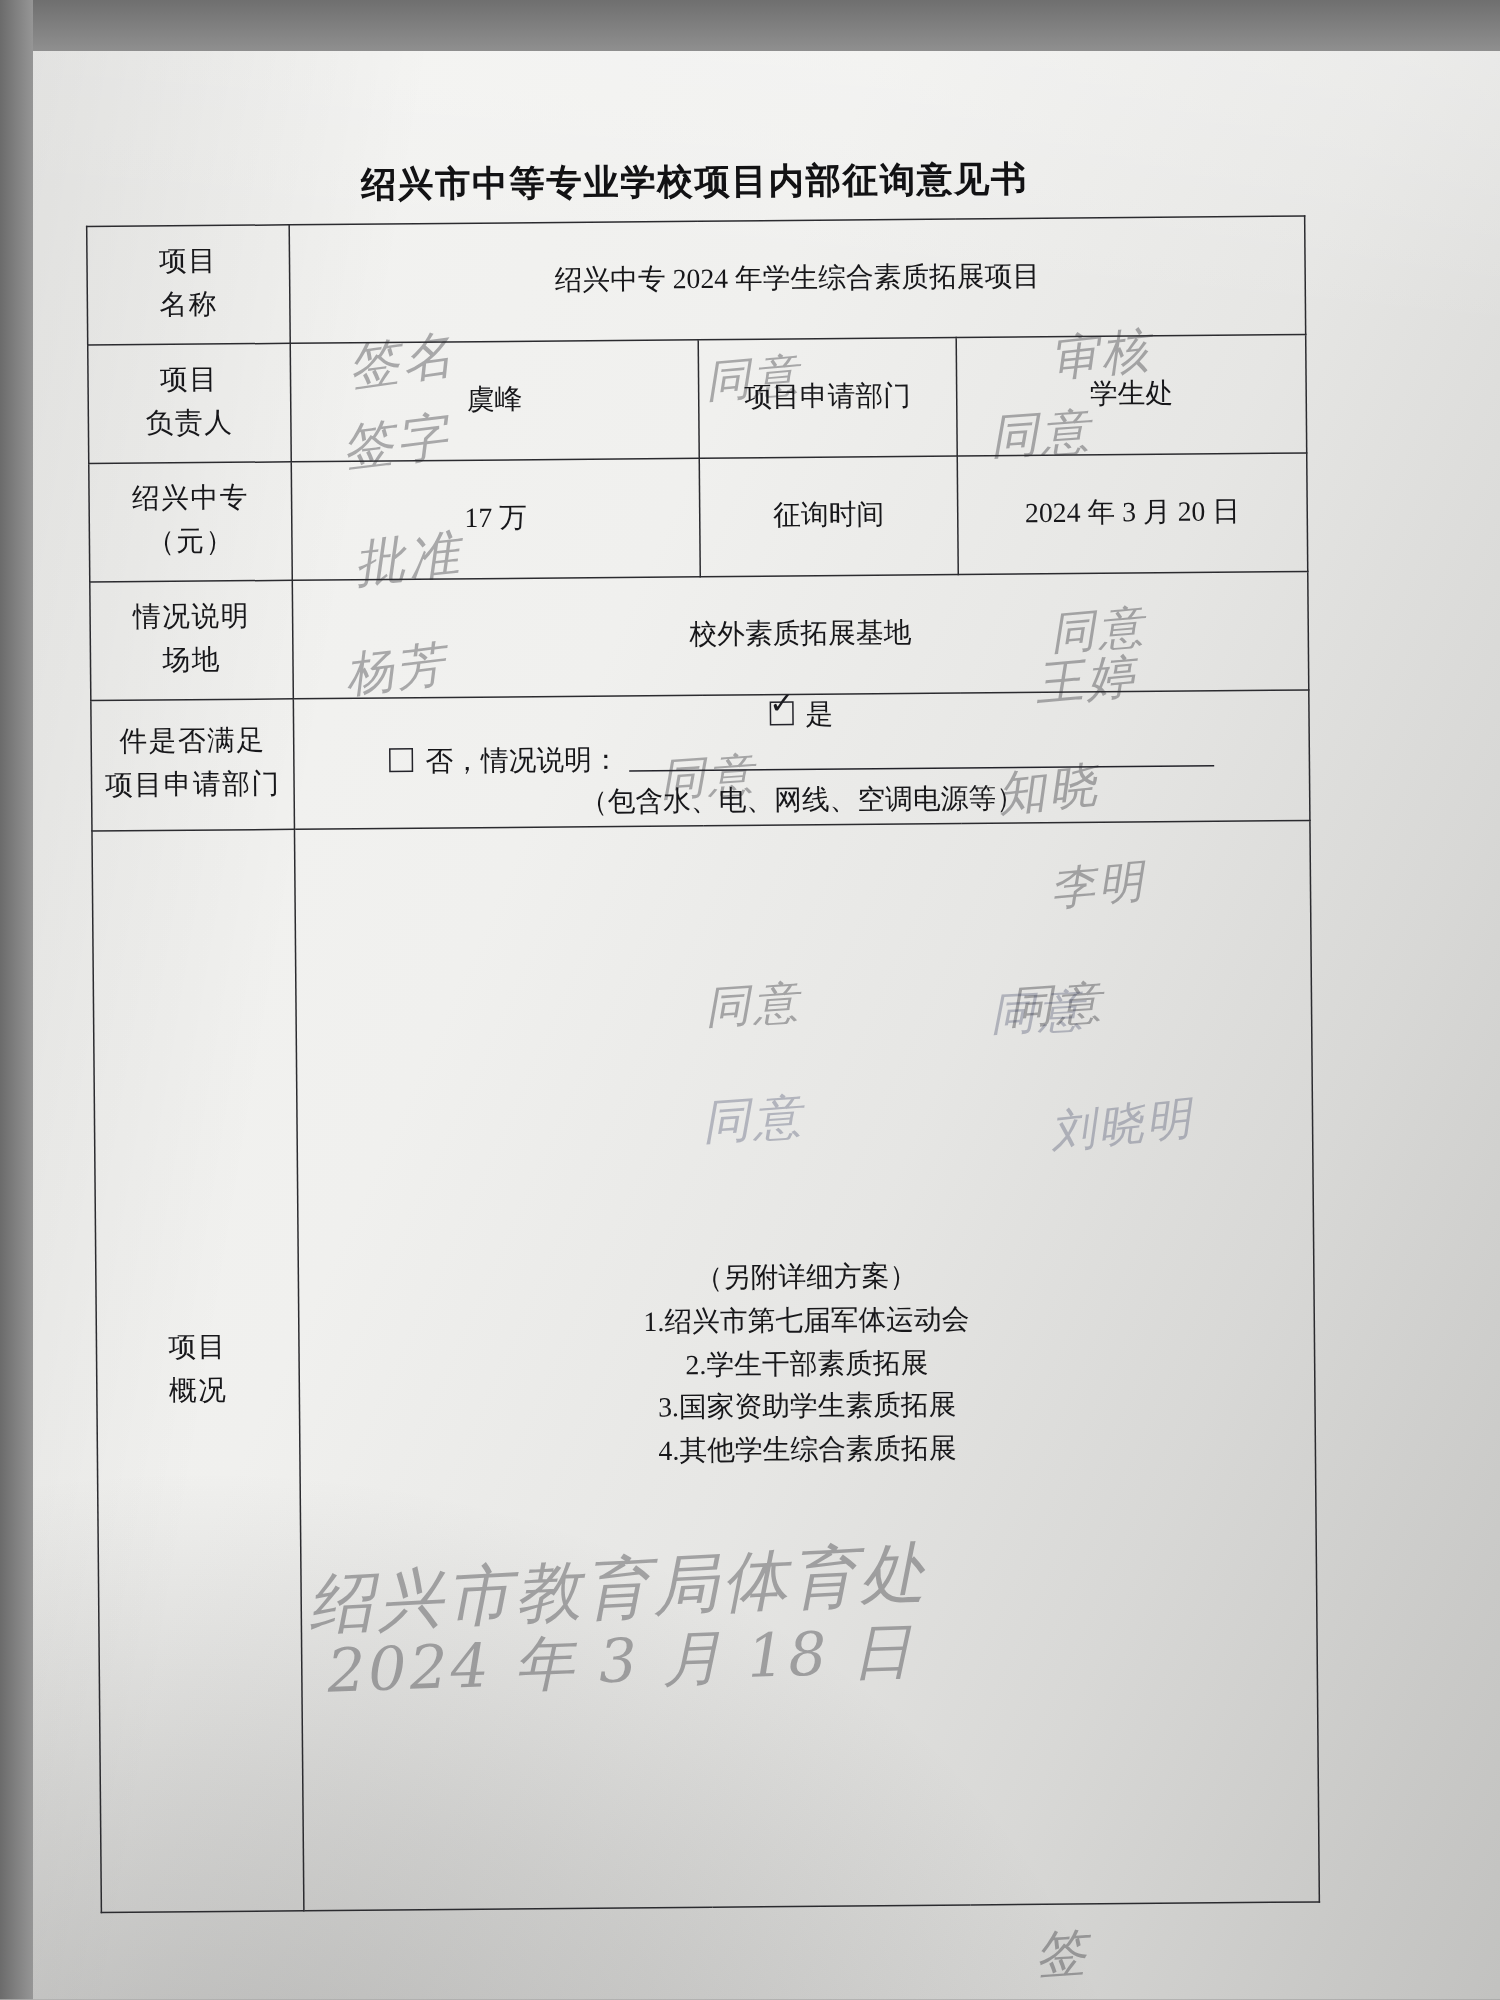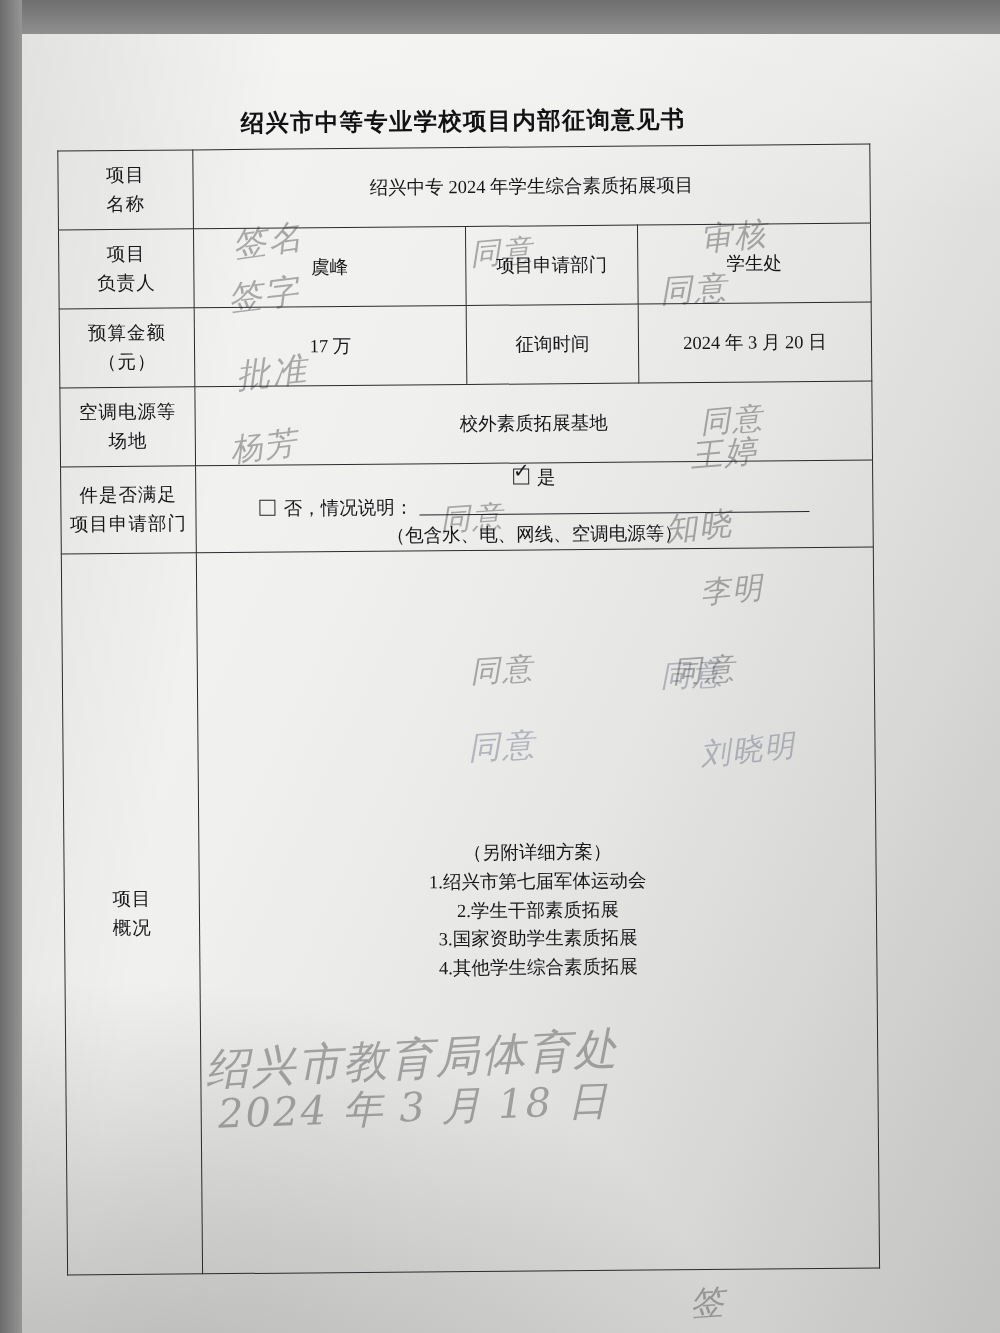--- a/index.html
+++ b/index.html
@@ -222,31 +222,31 @@
           <span class="l2">项目</span>
           <span class="l2">负责人</span>
         </td>
         <td class="cell-pad">虞峰</td>
         <td class="cell-pad">项目申请部门</td>
         <td class="cell-pad">学生处</td>
       </tr>
 
       <tr>
         <td class="lbl cell-pad tall-78">
-          <span class="l2">预算金额</span>
+          <span class="l2">绍兴中专</span>
           <span class="l2">（元）</span>
         </td>
         <td class="cell-pad">17 万</td>
         <td class="cell-pad">征询时间</td>
         <td class="cell-pad">2024 年 3 月 20 日</td>
       </tr>
 
       <tr>
         <td class="lbl cell-pad tall-78">
-          <span class="l2">空调电源等</span>
+          <span class="l2">情况说明</span>
           <span class="l2">场地</span>
         </td>
         <td colspan="3" class="cell-pad">校外素质拓展基地</td>
       </tr>
 
       <tr>
         <td class="lbl cell-pad">
           <span class="l2">件是否满足</span>
           <span class="l2">项目申请部门</span>
         </td>

